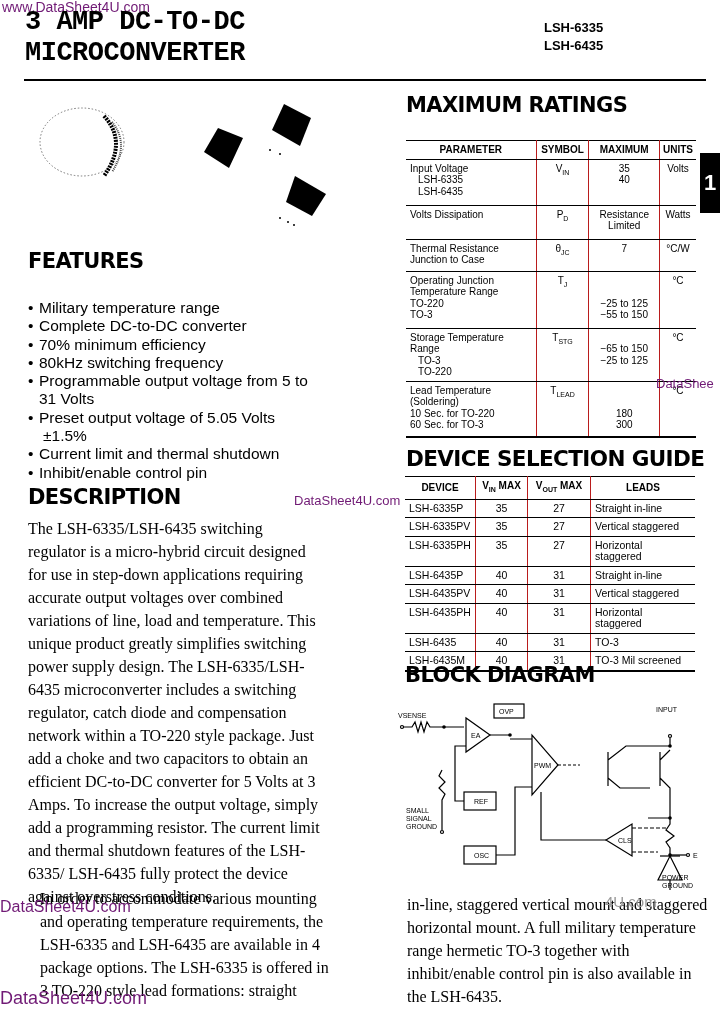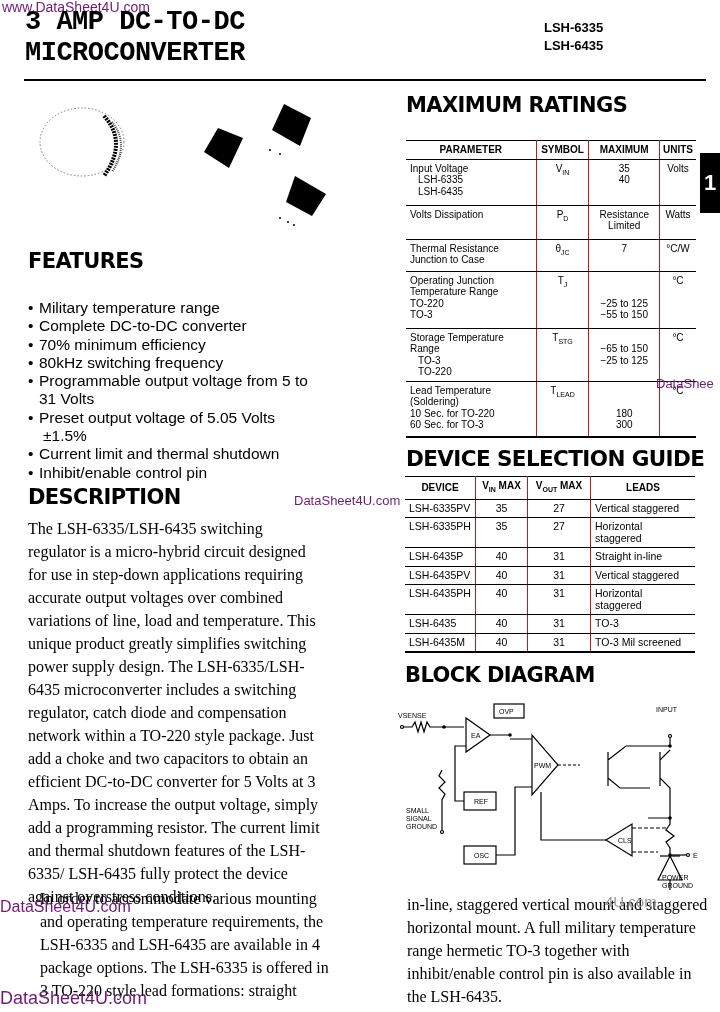--- a/index.html
+++ b/index.html
@@ -140,20 +140,26 @@
   <thead>
     <tr>
       <th style="width:64px">DEVICE</th>
       <th style="width:45px"><span>V</span><sub style="font-size:7px">IN</sub><span> MAX</span></th>
       <th style="width:56px"><span>V</span><sub style="font-size:7px">OUT</sub><span> MAX</span></th>
       <th>LEADS</th>
     </tr>
   </thead>
   <tbody>
     <tr>
+        <td>LSH-6335P</td>
+        <td class="c">35</td>
+        <td class="c">27</td>
+        <td>Straight in-line</td>
+      </tr>
+    <tr>
         <td>LSH-6335PV</td>
         <td class="c">35</td>
         <td class="c">27</td>
         <td>Vertical staggered</td>
       </tr>
     <tr>
         <td>LSH-6335PH</td>
         <td class="c">35</td>
         <td class="c">27</td>
         <td>Horizontal staggered</td>

